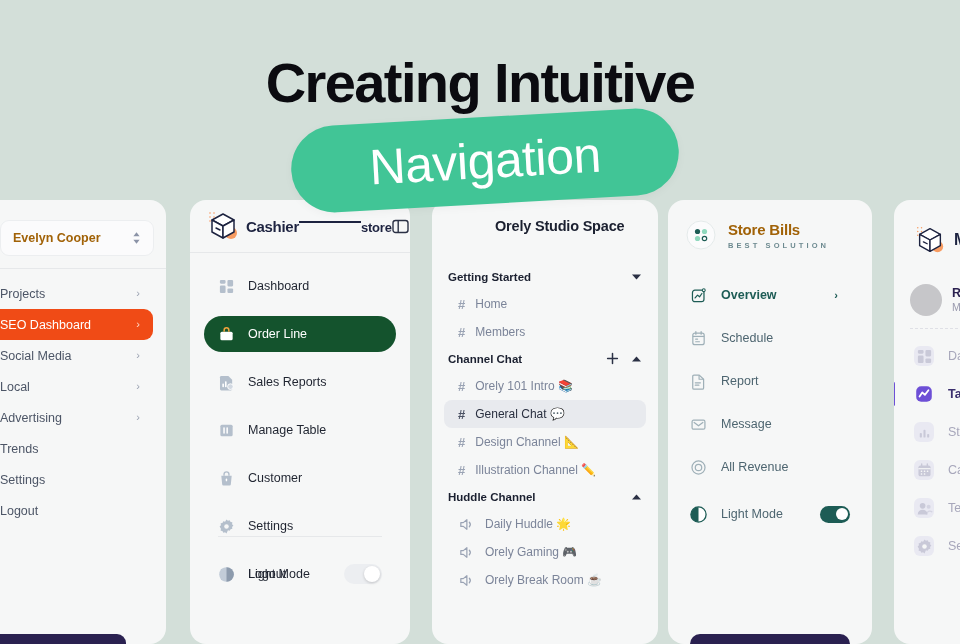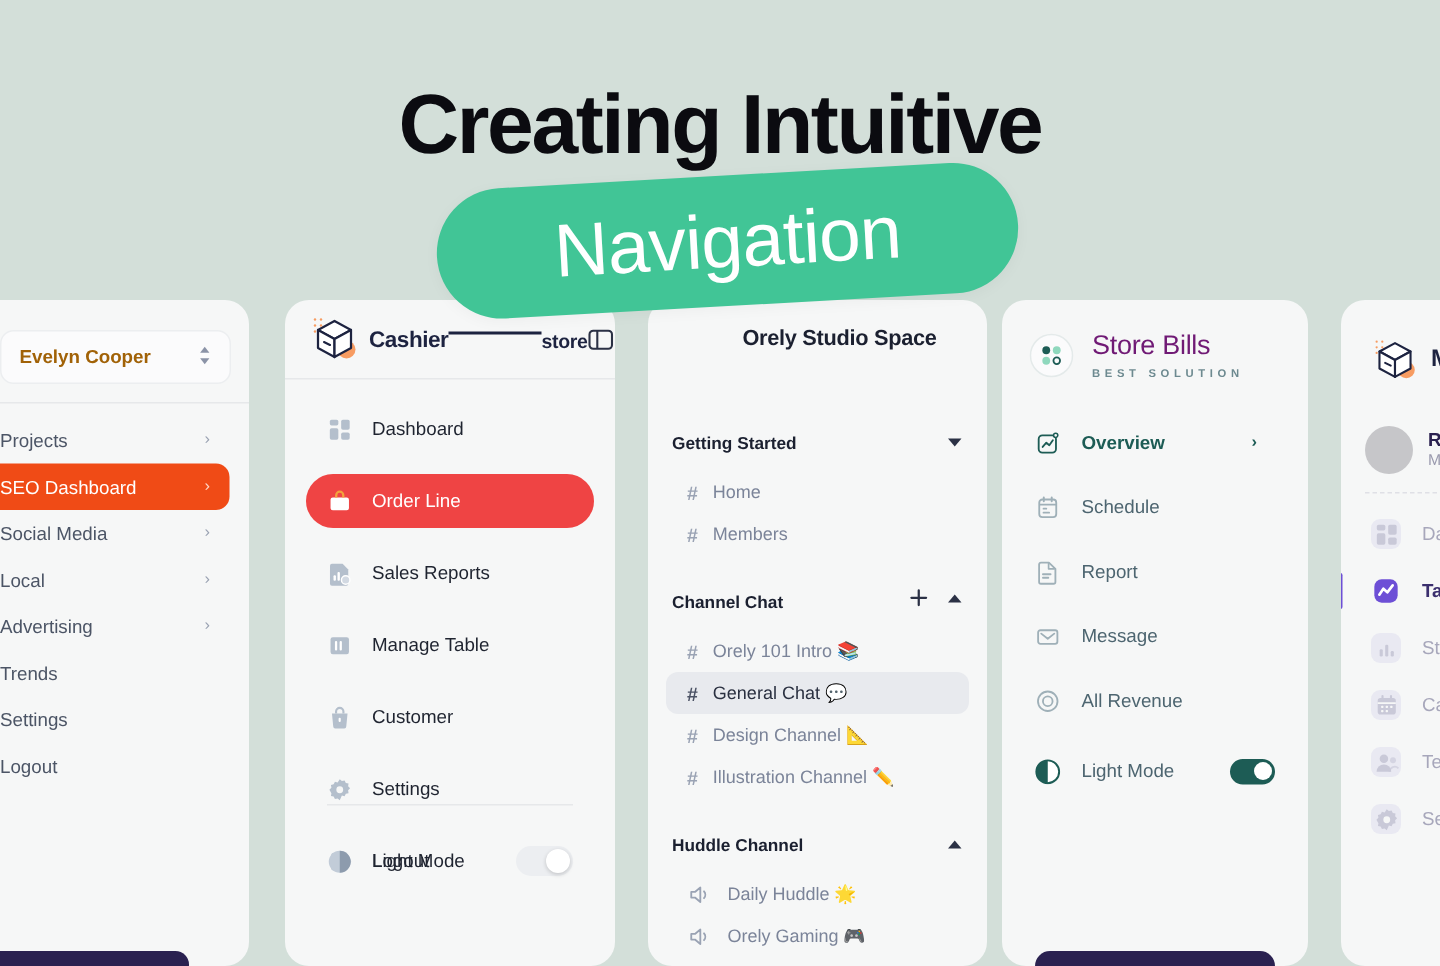--- a/index.html
+++ b/index.html
@@ -82,21 +82,21 @@
   #panel2 .p2-brand-rule { height: 2px; background: #1d2340; margin: 2px 0 2px 0; width: 62px; }
   #panel2 .p2-brand-b { font-size: 13px; font-weight: 700; color: #1d2340; letter-spacing: -0.2px; align-self: flex-end; }
   #panel2 .p2-collapse { margin-left: auto; }
   #panel2 .p2-sep { position: absolute; left: 0; top: 52px; width: 220px; }
   #panel2 .p2-list { position: absolute; left: 0; top: 68px; width: 220px; }
   #panel2 .p2-item {
     display: flex; align-items: center; gap: 13px;
     height: 36px; margin: 0 14px 12px 14px; padding: 0 14px;
     border-radius: 18px; font-size: 12.5px; color: #1f2430; cursor: pointer;
   }
-  #panel2 .p2-item.active { background: #ef4444; color: #ffffff; }
+  #panel2 .p2-item.active { background: #14532d; color: #ffffff; }
   #panel2 .p2-sep2 { position: absolute; left: 28px; top: 336px; width: 164px; }
   #panel2 .p2-toggle-row {
     position: absolute; left: 14px; top: 356px; width: 192px; height: 36px;
     display: flex; align-items: center; gap: 13px; padding: 0 14px;
   }
   #panel2 .p2-toggle-label { font-size: 12.5px; color: #1f2430; }
   #panel2 .p2-switch {
     margin-left: auto; width: 38px; height: 20px; border-radius: 10px;
     background: #eceef1; position: relative; cursor: pointer;
   }
@@ -108,39 +108,39 @@
   
   #panel3 { left: 432px; top: 200px; width: 226px; height: 444px; }
   #panel3 .p3-head {
     position: absolute; left: 0; top: 0; width: 226px; height: 52px;
     display: flex; align-items: center; padding: 0 16px; margin-left: 47px;
   }
   #panel3 .p3-title { font-size: 14.5px; font-weight: 700; color: #1b2030; letter-spacing: -0.2px; }
   #panel3 .p3-caret { margin-left: auto; color: #2b3145; }
   #panel3 .p3-body { position: absolute; left: 0; top: 64px; width: 226px; }
   #panel3 .p3-group {
-    display: flex; align-items: flex-end;
-    height: 26px; margin: 12px 12px; padding: 0 4px;
+    display: flex; align-items: center;
+    height: 26px; margin: 0 12px; padding: 0 4px;
     font-size: 11.5px; font-weight: 700; color: #1b2030;
   }
   #panel3 .p3-group .tools { margin-left: auto; display: flex; align-items: center; gap: 12px; color: #2b3145; }
   #panel3 .p3-chan {
     display: flex; align-items: center; gap: 10px;
     height: 28px; margin: 0 12px; padding: 0 10px 0 14px;
     border-radius: 8px; font-size: 12px; color: #7b8499; cursor: pointer;
   }
   #panel3 .p3-chan.active { background: #e8eaee; color: #2a3040; font-weight: 400; }
   #panel3 .hash { color: #9aa3b4; font-size: 13px; font-weight: 700; }
   #panel3 .p3-chan.active .hash { color: #4b5264; }
 
   
   #panel4 { left: 668px; top: 200px; width: 204px; height: 444px; }
   #panel4 .p4-head { position: absolute; left: 18px; top: 20px; display: flex; align-items: center; gap: 12px; }
   #panel4 .p4-brandtext { display: flex; flex-direction: column; gap: 3px; }
-  #panel4 .p4-brand-a { font-size: 18px; font-weight: 400; color: #701a75; letter-spacing: -0.2px; }
+  #panel4 .p4-brand-a { font-size: 15px; font-weight: 700; color: #a16207; letter-spacing: -0.2px; }
   #panel4 .p4-brand-b { font-size: 7.5px; font-weight: 700; letter-spacing: 3.1px; color: #6d8a90; }
   #panel4 .p4-list { position: absolute; left: 0; top: 80px; width: 192px; }
   #panel4 .p4-item {
     display: flex; align-items: center; gap: 14px;
     height: 30px; margin: 0 16px 13px 16px; padding: 0 6px;
     font-size: 12.5px; color: #4d6570; cursor: pointer;
   }
   #panel4 .p4-item.active { color: #1d5c55; font-weight: 700; }
   #panel4 .p4-item .chev { color: #1d5c55; }
   #panel4 .p4-toggle-row {

